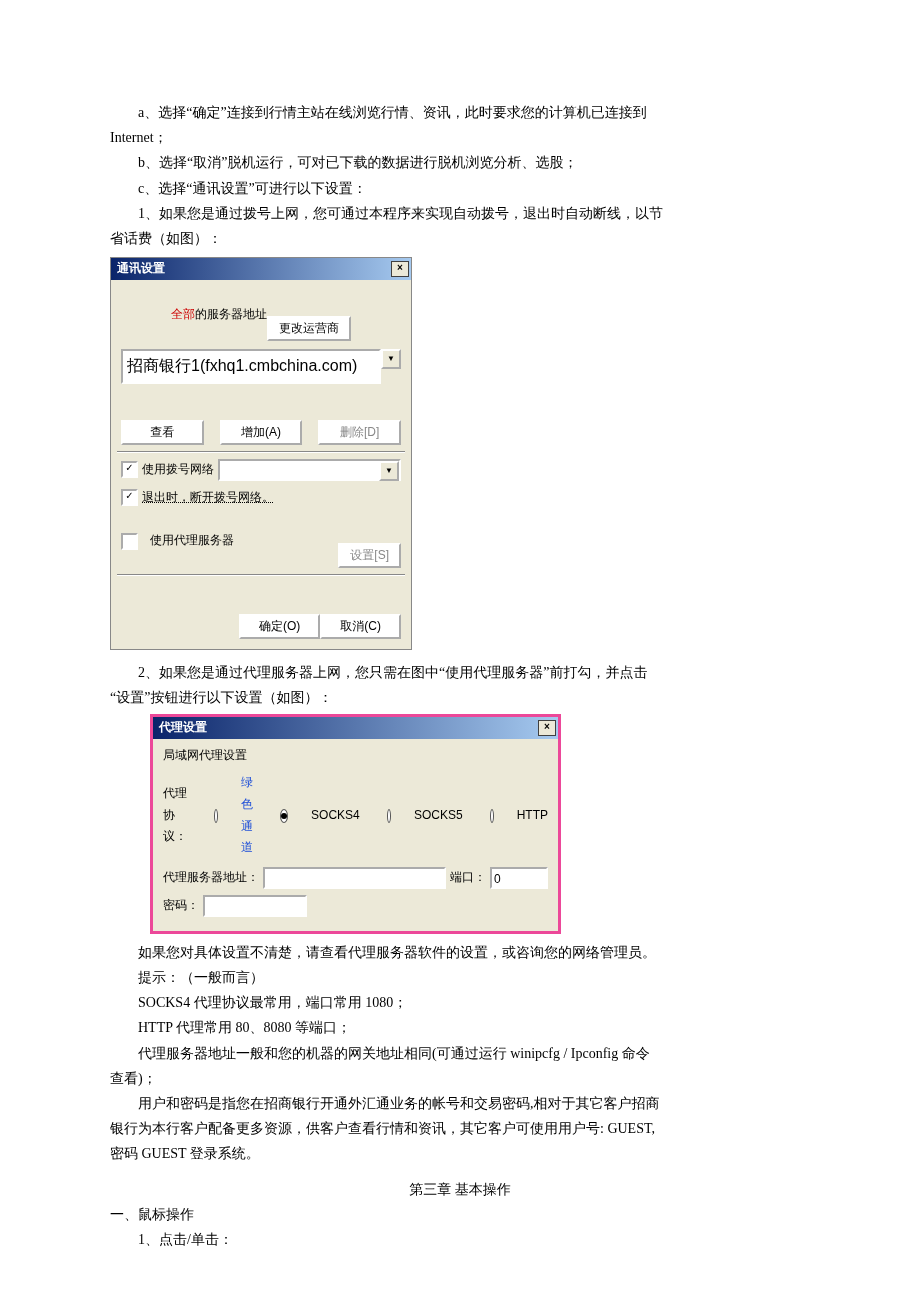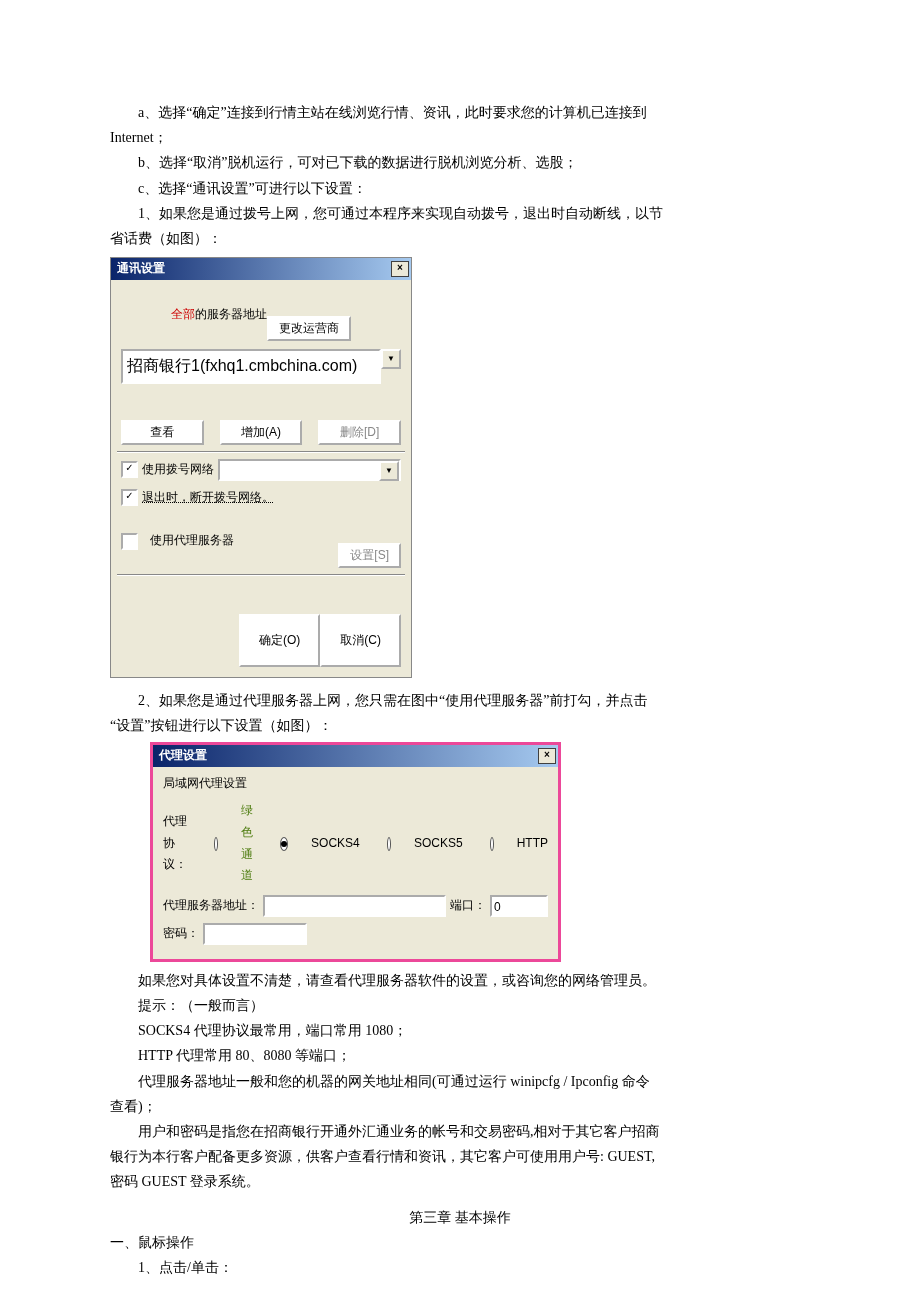--- a/index.html
+++ b/index.html
@@ -108,21 +108,21 @@
   .inforow { display:flex; gap:6px; margin:2px 0 8px 6px; align-items:flex-start; }
   .globe {
     width:28px;height:28px;flex:0 0 28px;
     border-radius:50%;
     background: radial-gradient(circle at 35% 30%, #9fe0ff, #1e6fd9 70%);
     position:relative;
   }
   .radiorow { display:flex; align-items:center; gap:23px; margin:6px 0 8px 0; }
   .radio { width:12px;height:12px;border-radius:50%;background:#fff;border:1px solid #555;display:inline-flex;align-items:center;justify-content:center; margin-left:4px;}
   .radio.sel::after{content:"";width:6px;height:6px;background:#000;border-radius:50%;}
-  .radiorow .lbl.disabled { color:#4d7c0f; }
+  .radiorow .lbl.disabled { color:#1d4ed8; }
   .formrow { display:flex; align-items:center; gap:4px; margin:6px 0; }
   .txt { background:#fff;border:2px inset #fff;height:18px; }
   .txt.addr { flex:1;}
   .txt.port { width:50px; padding:0 2px; }
   .txt.acc { width:100px; }
 </style>
 </head>
 <body>
 
 <div class="para">a、选择“确定”连接到行情主站在线浏览行情、资讯，此时要求您的计算机已连接到</div>
@@ -170,21 +170,21 @@
     <div class="chkrow" style="justify-content:space-between;">
       <span style="display:flex;align-items:center;gap:12px;">
         <span class="chkbox"></span>
         <span>使用代理服务器</span>
       </span>
       <button class="btn3d disabled">设置[S]</button>
     </div>
     <div class="hr"></div>
     <div class="actions">
       <button class="btn3d" style="padding:2px 18px;">确定(O)</button>
-      <button class="btn3d" style="padding:16px 18px;">取消(C)</button>
+      <button class="btn3d" style="padding:2px 18px;">取消(C)</button>
     </div>
   </div>
 </div>
 
 <div class="para">2、如果您是通过代理服务器上网，您只需在图中“使用代理服务器”前打勾，并点击</div>
 <div class="para-noindent">“设置”按钮进行以下设置（如图）：</div>
 
 <div class="dialog2">
   <div class="titlebar">
     <span>代理设置</span>

